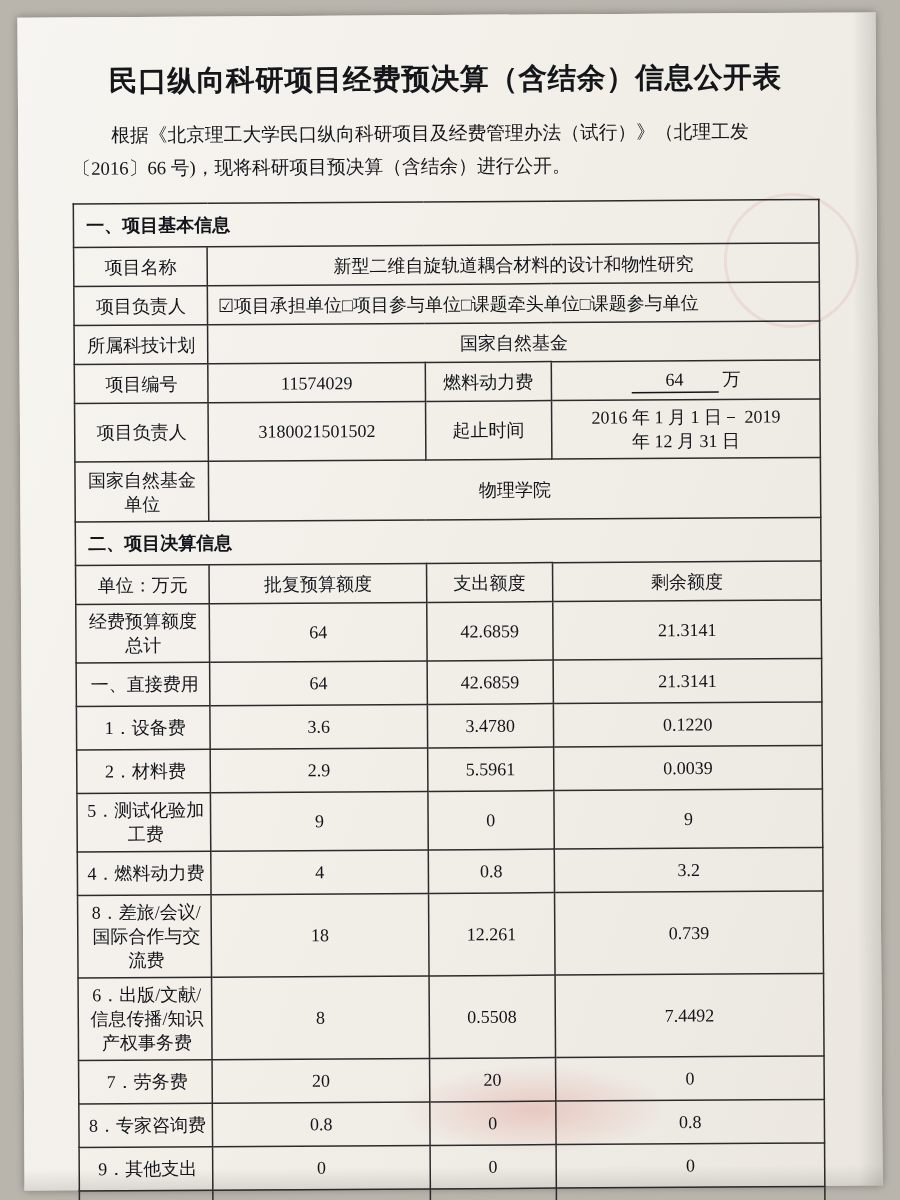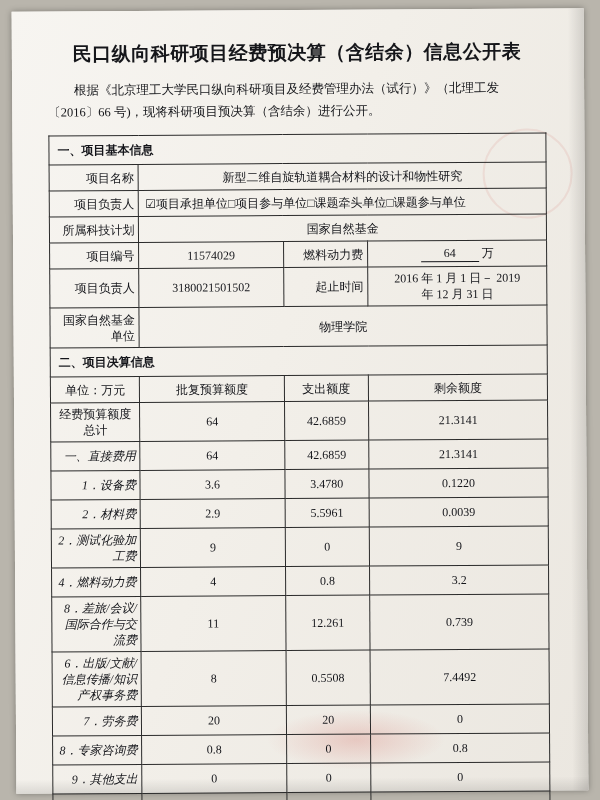--- a/index.html
+++ b/index.html
@@ -68,36 +68,36 @@
     line-height: 16px;
   }
   .sec-head {
     font-weight: bold;
     font-size: 13px;
     text-align: left;
     padding-left: 8px !important;
     height: 22px;
   }
   .lbl {
-    text-align: right;
+    text-align: center;
     white-space: nowrap;
   }
   .ctr { text-align: center; }
   .lft { text-align: left; padding-left: 6px !important; }
   .h26 { height: 26px; }
   .h34 { height: 34px; }
   .h40 { height: 40px; }
   .money-line {
     display: inline-block;
     border-bottom: 1px solid #14151a;
     min-width: 58px;
     text-align: center;
   }
   .rows td { height: 22px; }
-  .item-label { text-align: right; padding-left: 6px !important; font-style: italic; }
+  .item-label { text-align: center; padding-left: 6px !important; }
   .checkbox {
     font-size: 12px;
   }
   .stamp {
     position: absolute;
     right: 12px;
     top: 120px;
     width: 86px;
     height: 86px;
     border-radius: 50%;
@@ -223,34 +223,34 @@
           <td class="ctr">3.4780</td>
           <td class="ctr">0.1220</td>
         </tr>
         <tr class="rows">
           <td class="item-label">2．材料费</td>
           <td class="ctr">2.9</td>
           <td class="ctr">5.5961</td>
           <td class="ctr">0.0039</td>
         </tr>
         <tr class="rows">
-          <td class="item-label">2．测试化验加工费</td>
+          <td class="item-label">5．测试化验加工费</td>
           <td class="ctr">9</td>
           <td class="ctr">0</td>
           <td class="ctr">9</td>
         </tr>
         <tr class="rows">
           <td class="item-label">4．燃料动力费</td>
           <td class="ctr">4</td>
           <td class="ctr">0.8</td>
           <td class="ctr">3.2</td>
         </tr>
         <tr class="h34">
           <td class="item-label">8．差旅/会议/国际合作与交流费</td>
-          <td class="ctr">11</td>
+          <td class="ctr">18</td>
           <td class="ctr">12.261</td>
           <td class="ctr">0.739</td>
         </tr>
         <tr class="h34">
           <td class="item-label">6．出版/文献/信息传播/知识产权事务费</td>
           <td class="ctr">8</td>
           <td class="ctr">0.5508</td>
           <td class="ctr">7.4492</td>
         </tr>
         <tr class="rows">

